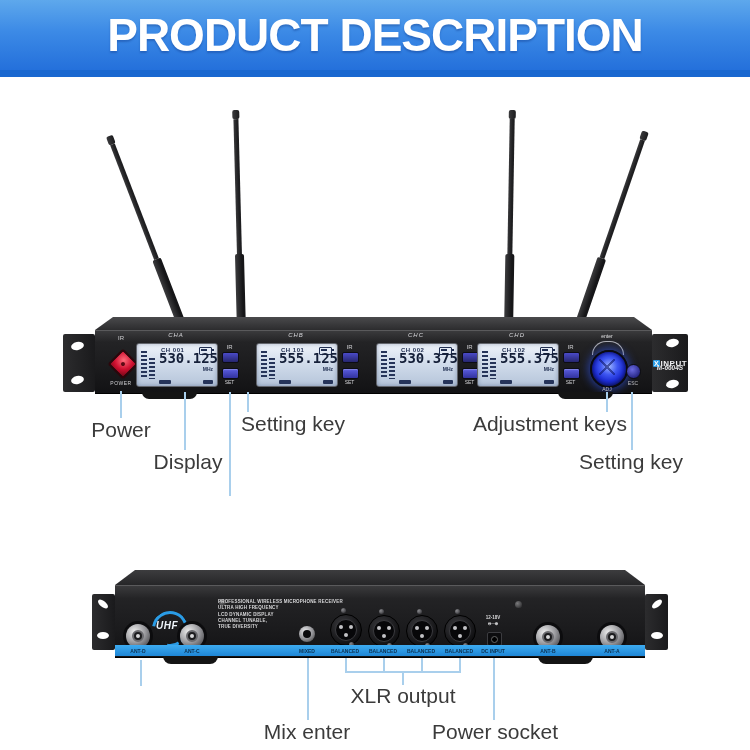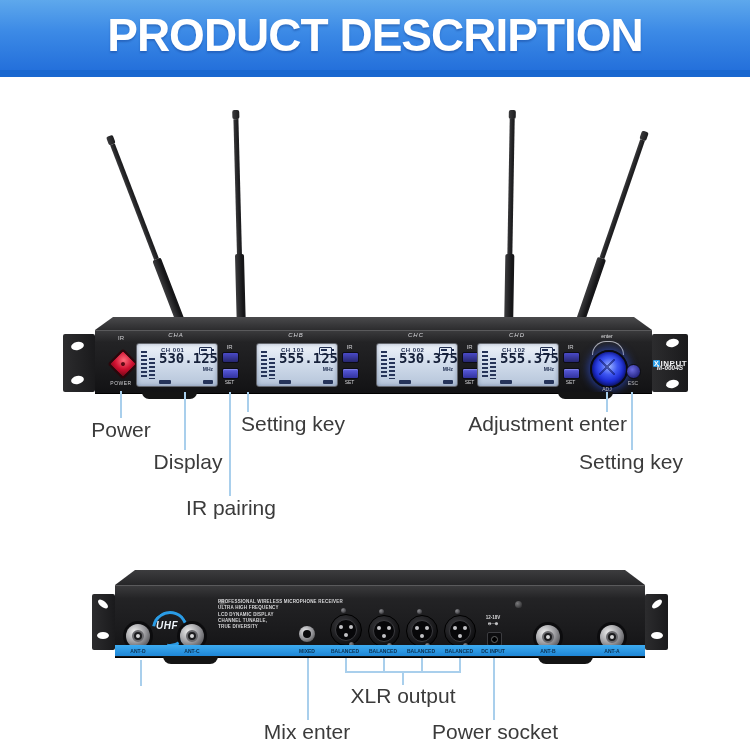--- a/index.html
+++ b/index.html
@@ -256,27 +256,26 @@
   <div class="foot" style="left:142px;top:392px;width:55px;"></div>
   <div class="foot" style="left:558px;top:392px;width:55px;"></div>
 
   <div class="cline" style="left:120px;top:391px;height:27px;"></div>
   <div class="clabel" style="left:75px;top:418px;width:92px;text-align:center;">Power</div>
 
   <div class="cline" style="left:184px;top:392px;height:58px;"></div>
   <div class="clabel" style="left:140px;top:450px;width:96px;text-align:center;">Display</div>
 
   <div class="cline" style="left:229px;top:392px;height:104px;"></div>
-  <div class="clabel" style="left:175px;top:496px;width:112px;text-align:center;">IR pairing</div>
 
   <div class="cline" style="left:247px;top:392px;height:20px;"></div>
   <div class="clabel" style="left:241px;top:412px;">Setting key</div>
 
   <div class="cline" style="left:606px;top:392px;height:20px;"></div>
-  <div class="clabel" style="left:450px;top:412px;width:177px;text-align:right;">Adjustment enter</div>
+  <div class="clabel" style="left:450px;top:412px;width:177px;text-align:right;">Adjustment keys</div>
 
   <div class="cline" style="left:631px;top:392px;height:58px;"></div>
   <div class="clabel" style="left:572px;top:450px;width:118px;text-align:center;">Setting key</div>
 
   <div class="abs bevel" style="left:115px;top:570px;width:530px;height:15px;background:linear-gradient(180deg,#3c3c3e,#262628);
        clip-path:polygon(20px 0,calc(100% - 20px) 0,100% 100%,0 100%);"></div>
   <div class="abs face" style="left:115px;top:585px;width:530px;height:71px;"></div>
 
   <div class="abs ear" style="left:92px;top:594px;width:23px;height:56px;">
     <div class="ear-hole" style="left:5px;top:7px;width:12px;height:6px;transform:rotate(40deg);"></div>

